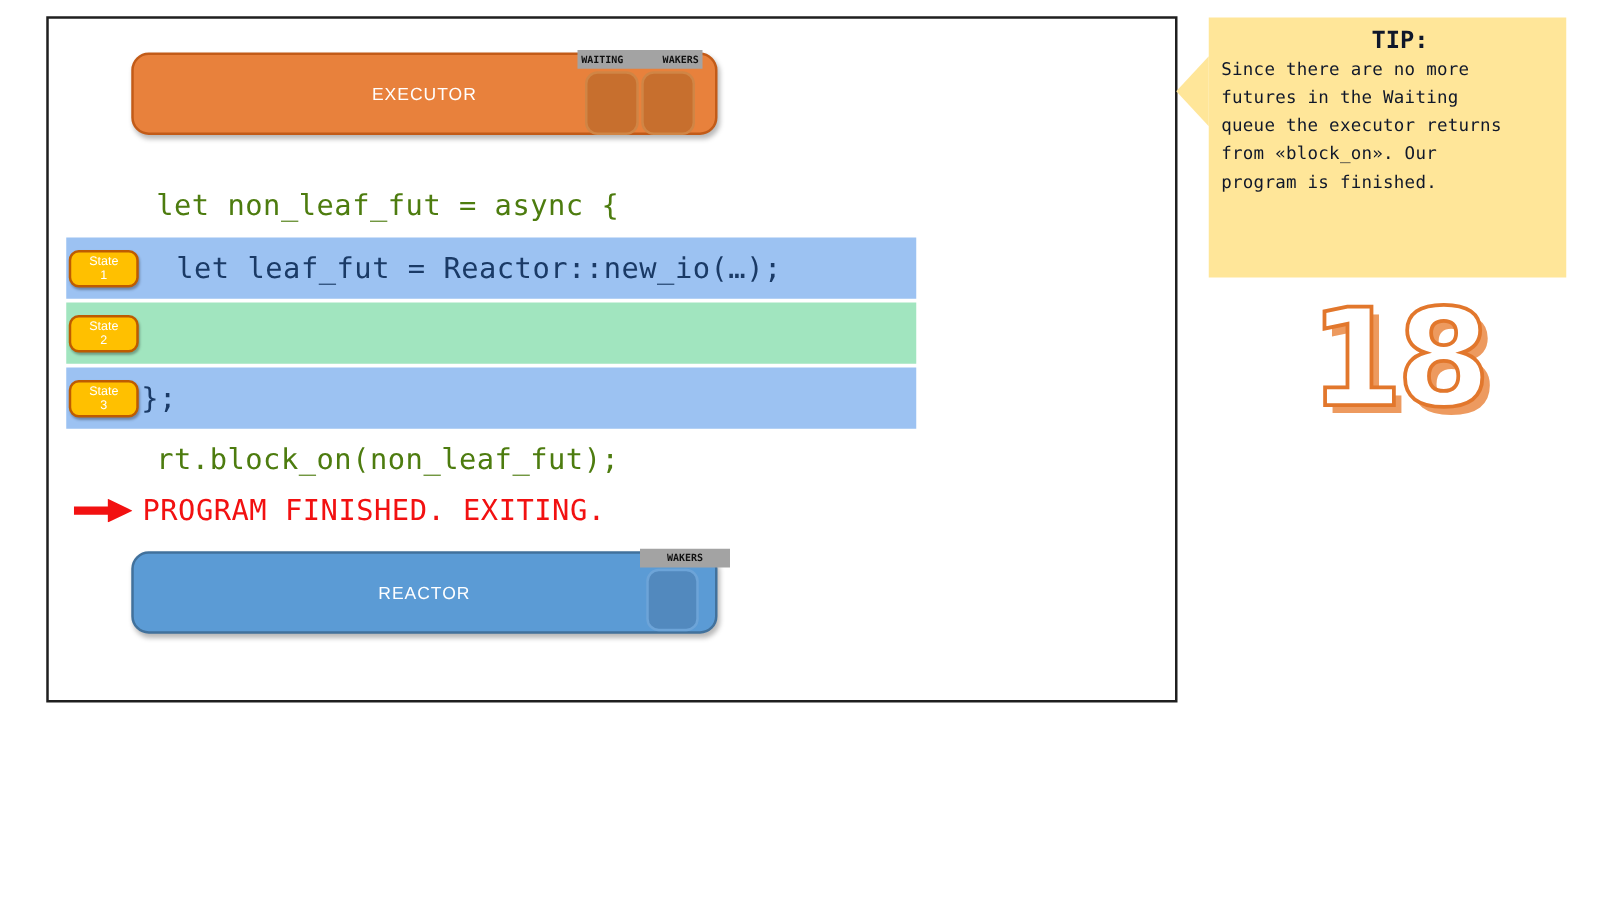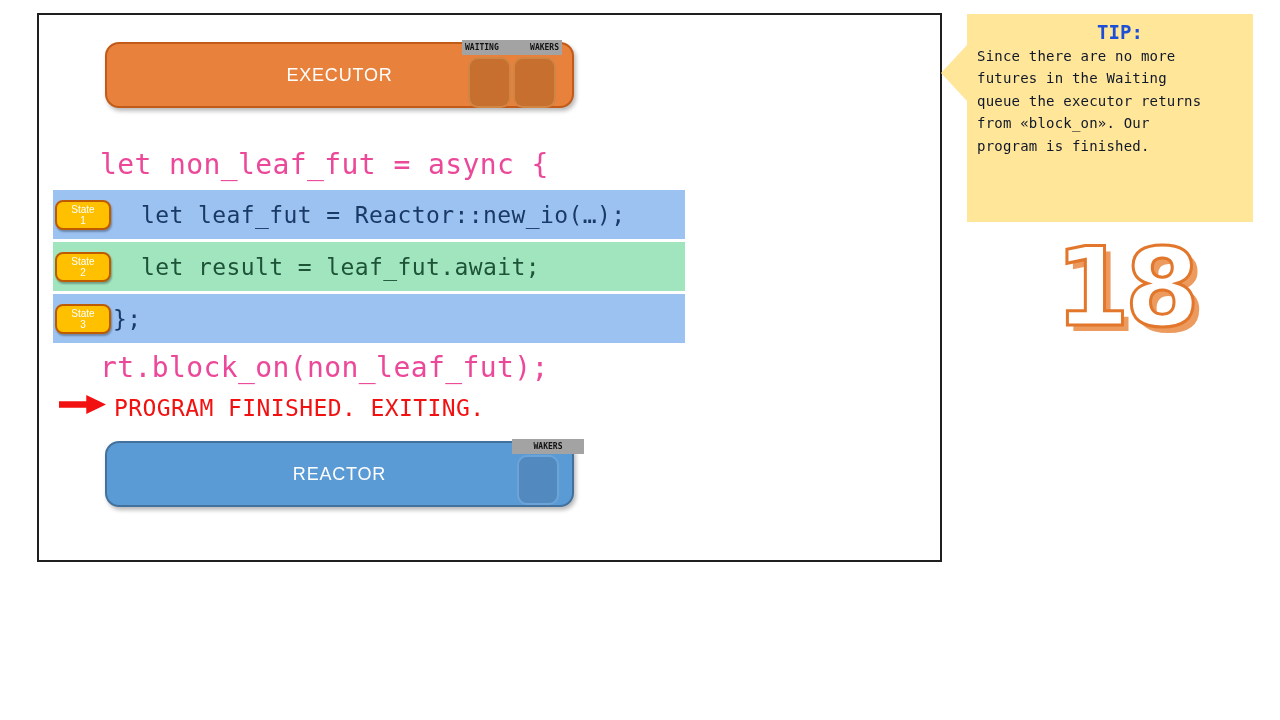--- a/index.html
+++ b/index.html
@@ -19,47 +19,47 @@
   
   .big-box {
     position:absolute; left:66px; width:469px; height:66px;
     border-radius:14px; box-shadow:2px 3px 4px rgba(0,0,0,0.28);
   }
   .executor { top:27px; background:#e8813c; border:2px solid #c25b18; }
   .reactor  { top:426px; background:#5b9bd5; border:2px solid #41719c; }
   .box-label {
     position:absolute; left:0; top:0; width:100%; height:100%;
     display:flex; align-items:center; justify-content:center;
-    color:#ffffff; font-size:18px; letter-spacing:0.8px;
+    color:#ffffff; font-size:14px; letter-spacing:0.8px;
   }
   .queue-slot { position:absolute; border-radius:10px; }
   .exec-slot { width:43px; height:51px; background:#c76f2e; border:2px solid #d08545; top:13px; }
   .slot-waiting { left:361px; }
   .slot-ready { left:406px; }
   .reactor-slot { width:42px; height:50px; background:#5289be; border:2px solid #6da4d8; top:12px; left:410px; }
   .queue-labels {
     position:absolute; top:-4px; height:15px; background:#a3a3a3;
     display:flex; justify-content:space-between; align-items:center;
     font-family:"DejaVu Sans Mono", monospace; font-weight:bold; font-size:8px;
     color:#111111; z-index:2; padding:0 3px;
   }
   .exec-queue-labels { left:355px; width:100px; }
   .reactor-queue-labels { left:405px; width:72px; justify-content:center; }
 
   
   .code-line {
-    position:absolute; left:61px; font-size:28px; letter-spacing:0.4px;
-    color:#ec4899; line-height:28px; white-space:pre;
+    position:absolute; left:86px; font-size:23px; letter-spacing:0.4px;
+    color:#4d7c0f; line-height:28px; white-space:pre;
   }
   .line1 { top:136px; }
   .line2 { top:339px; }
 
   
   .code-row {
-    position:absolute; left:14px; width:632px; height:49px;
+    position:absolute; left:14px; width:680px; height:49px;
     display:flex; align-items:center;
   }
   .row1 { top:175px; background:#9cc2f2; }
   .row2 { top:227px; background:#a1e5bf; }
   .row3 { top:279px; background:#9cc2f2; }
   .state-badge {
     margin-left:2px; width:56px; height:30px; flex:0 0 auto;
     background:#ffc000; border:2px solid #be5b00; border-radius:8px;
     box-shadow:1px 2px 2px rgba(0,0,0,0.3);
     display:flex; flex-direction:column; align-items:center; justify-content:center;
@@ -67,52 +67,52 @@
   }
   .row-code { font-size:23px; letter-spacing:0.4px; white-space:pre; }
   .indent1 { margin-left:30px; }
   .indent0 { margin-left:2px; }
   .navy-text { color:#1a3a66; }
   .green-text { color:#1d5336; }
 
   
   .finished-line {
     position:absolute; left:20px; top:380px; height:27px;
-    display:flex; 
+    display:flex; align-items:center;
   }
   .arrow-right {
     width:47px; height:19px; background:#f21111; margin-right:8px;
     clip-path:polygon(0 33%, 58% 33%, 58% 0, 100% 50%, 58% 100%, 58% 67%, 0 67%);
   }
   .finished-text { font-size:23px; letter-spacing:0.4px; color:#f21111; white-space:pre; }
 
   
   .tip {
     position:absolute; left:967px; top:14px; width:286px; height:208px;
     background:#ffe699;
   }
   .tip::before {
     content:""; position:absolute; left:-26px; top:31px;
     border-top:28px solid transparent; border-bottom:28px solid transparent;
     border-right:26px solid #ffe699;
   }
   .tip-title {
     font-family:"DejaVu Sans Mono", monospace; font-weight:bold; font-size:19px;
-    color:#1d4ed8; text-align:center; margin-top:7px;margin-left:20px;
+    color:#0f172a; text-align:center; margin-top:7px;margin-left:20px;
   }
   .tip-body {
     font-family:"DejaVu Sans Mono", monospace; font-size:14px; line-height:22.4px;
     color:#0f172a; padding:2px 9px 0 10px; white-space:pre-line; letter-spacing:0.2px;
   }
 
   
   .slide-number {
     position:absolute; left:1040px; top:234px; width:155px;
     font-family:"DejaVu Sans", sans-serif; font-weight:bold;
-    font-size:108px; line-height:1; letter-spacing:-5px; text-align:right;
+    font-size:108px; line-height:1; letter-spacing:-5px; text-align:center;
     color:#ffffff;
     -webkit-text-stroke:3px #e2772c;
     text-shadow:6px 6px 0 #ed9a5f;
   }
 </style>
 </head>
 <body>
 
 <div class="canvas">
 
@@ -136,21 +136,20 @@
         <span>1</span>
       </div>
       <span class="row-code mono indent1 navy-text">let leaf_fut = Reactor::new_io(…);</span>
     </div>
 
     <div class="code-row row2">
       <div class="state-badge">
         <span>State</span>
         <span>2</span>
       </div>
-      <span class="row-code mono indent1 green-text">let result = leaf_fut.await;</span>
     </div>
 
     <div class="code-row row3">
       <div class="state-badge">
         <span>State</span>
         <span>3</span>
       </div>
       <span class="row-code mono indent0 navy-text">};</span>
     </div>
 

